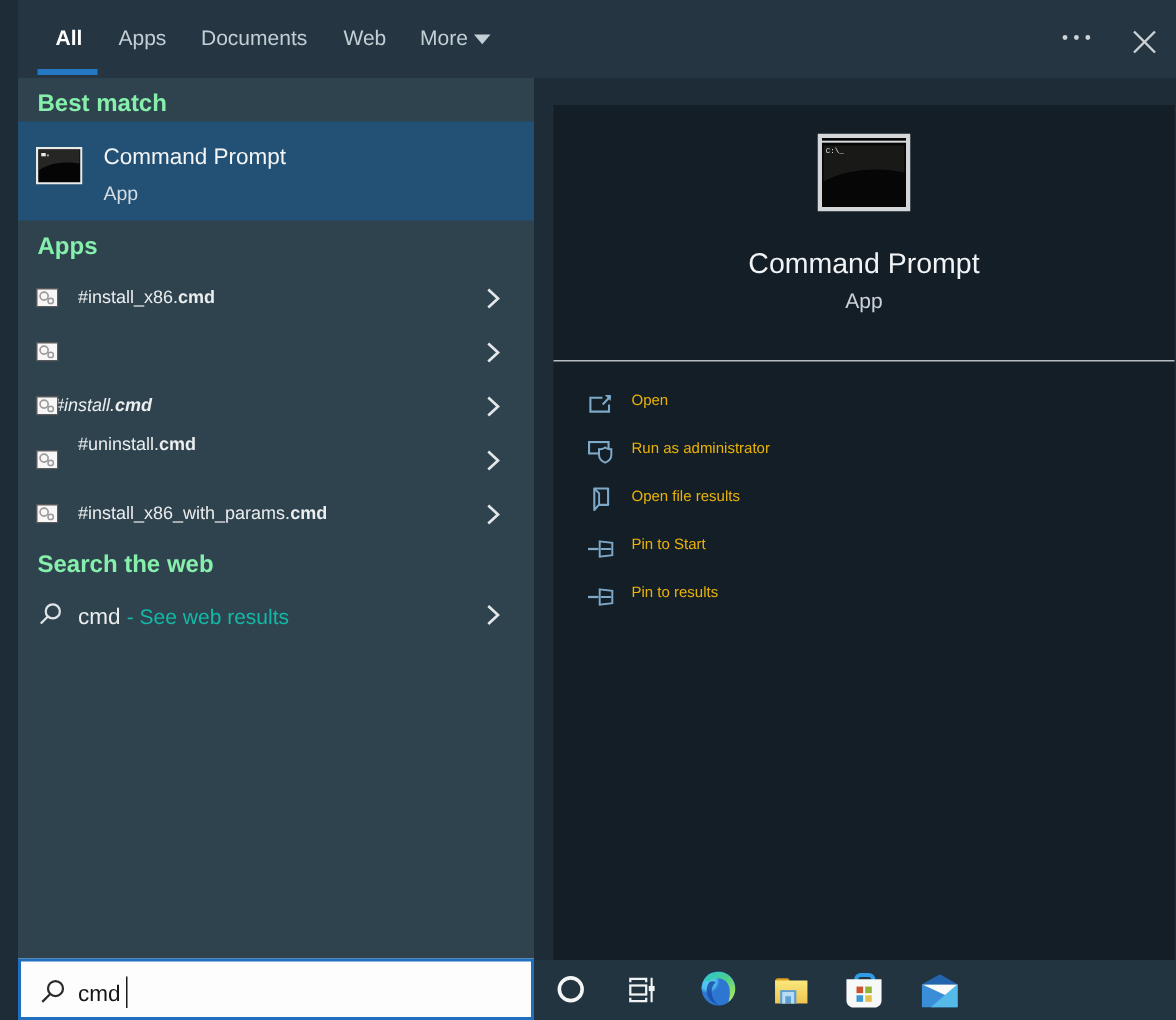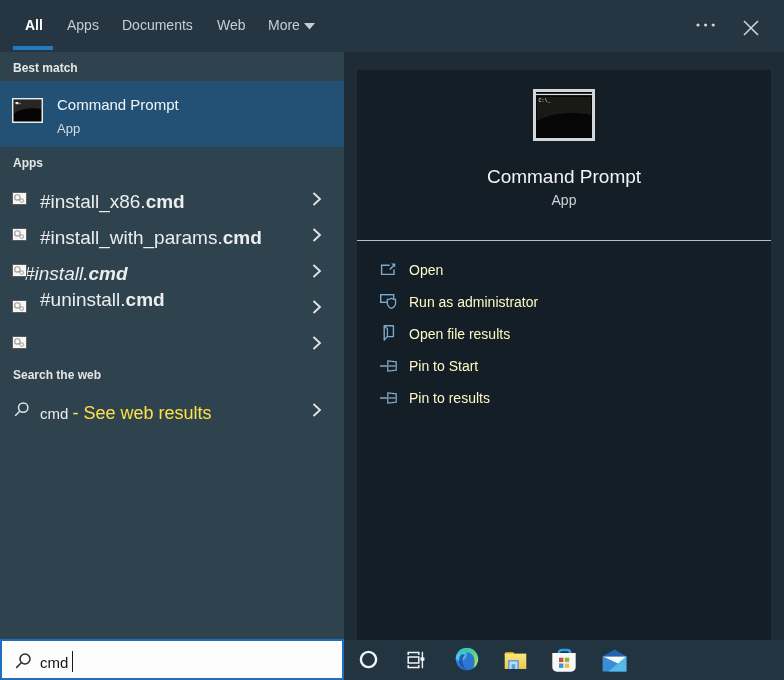--- a/index.html
+++ b/index.html
@@ -1,39 +1,39 @@
 <!DOCTYPE html>
 <html><head>
 <meta charset="utf-8">
 <style>
   * { margin:0; padding:0; box-sizing:border-box; }
   html,body { width:784px; height:680px; overflow:hidden; background:#1e2c37;
     font-family:"Liberation Sans", sans-serif; }
   .abs { position:absolute; }
-  #stage { position:relative; width:644px; height:680px; }
+  #stage { position:relative; width:644px; height:680px;margin-left:12px; }
 
   
   #topbar { left:0; top:0; width:784px; height:52px; background:#253642; }
   .tab { top:17px; font-size:14px; color:#c3ced5; }
   #underline { left:13px; top:46px; width:40px; height:4px; background:#2579c4; }
 
   
   #leftpanel { left:0; top:52px; width:344px; height:588px; background:#2f434e; }
-  .hdr { left:13px; font-size:12px; font-weight:bold; color:#e5e5e5; }
+  .hdr { left:13px; font-size:16px; font-weight:bold; color:#86efac; }
   #bestrow { left:0; top:29px; width:344px; height:66px; background:#235175; }
-  .rowtext { font-size:19px; color:#ebedee; white-space:nowrap; }
+  .rowtext { font-size:12px; color:#ebedee; white-space:nowrap; }
 
   
   #searchbox { left:0; top:639px; width:344px; height:41px; background:#fdfdfd;
      border:2px solid #1e6fc0; z-index:5; }
 
   
   #rsurround { left:344px; top:52px; width:440px; height:588px; background:#1e2c37; }
   #details { left:357px; top:70px; width:414px; height:570px; background:#141e27; }
-  .act { font-size:14px; color:#fef9c3; white-space:nowrap; }
+  .act { font-size:10px; color:#eab308; white-space:nowrap; }
 
   
   #taskbar { left:344px; top:640px; width:440px; height:40px; background:#213440; }
 </style>
 </head>
 <body>
 <div id="stage">
 
   <div class="abs" id="topbar">
     <div class="abs tab" style="left:25px; font-weight:bold; color:#ffffff;">All</div>
@@ -69,34 +69,34 @@
         <rect x="7.2" y="5" width="1.4" height="1.2" fill="#a8a8a8"></rect>
       </svg>
       <div class="abs" style="left:57px; top:15px; font-size:15px; color:#f3f5f6;">Command Prompt</div>
       <div class="abs" style="left:57px; top:40px; font-size:13px; color:#d6dce0;">App</div>
     </div>
 
     <div class="abs hdr" style="top:104px;">Apps</div>
 
     <div class="abs rowtext" style="left:40px; top:139px;">#install_x86.<b>cmd</b></div>
 
-    <div class="abs rowtext" style="left:40px; top:175px;">#install_with_params.<b>cmd</b></div>
 
     <div class="abs rowtext" style="left:24px; top:211px;font-style:italic;">#install.<b>cmd</b></div>
 
     <div class="abs rowtext" style="left:40px; top:237px;">#uninstall.<b>cmd</b></div>
 
+    <div class="abs rowtext" style="left:40px; top:283px;">#install_x86_with_params.<b>cmd</b></div>
 
     <div class="abs hdr" style="top:316px;">Search the web</div>
 
     <svg class="abs" style="left:13px; top:349px;" width="18" height="18">
       <circle cx="10.2" cy="6.6" r="4.7" stroke="#e0e4e6" stroke-width="1.5" fill="none"></circle>
       <line x1="6.7" y1="10.2" x2="2.2" y2="14.7" stroke="#e0e4e6" stroke-width="1.5"></line>
     </svg>
-    <div class="abs rowtext" style="left:40px; top:351px; font-size:15px;">cmd <span style="color:#fde047; font-size:18px;">- See web results</span></div>
+    <div class="abs rowtext" style="left:40px; top:351px; font-size:15px;">cmd <span style="color:#14b8a6; font-size:14px;">- See web results</span></div>
 
   </div>
 
   <div class="abs" id="searchbox">
     <svg class="abs" style="left:12px; top:11px;" width="19" height="19">
       <circle cx="11" cy="7" r="5" stroke="#2b2b2b" stroke-width="1.5" fill="none"></circle>
       <line x1="7.3" y1="10.8" x2="2.2" y2="15.9" stroke="#2b2b2b" stroke-width="1.5"></line>
     </svg>
     <div class="abs" style="left:38px; top:13px; font-size:15px; color:#161616;">cmd</div>
     <div class="abs" style="left:69.5px; top:10px; width:1.5px; height:21px; background:#1a1a1a;"></div>

